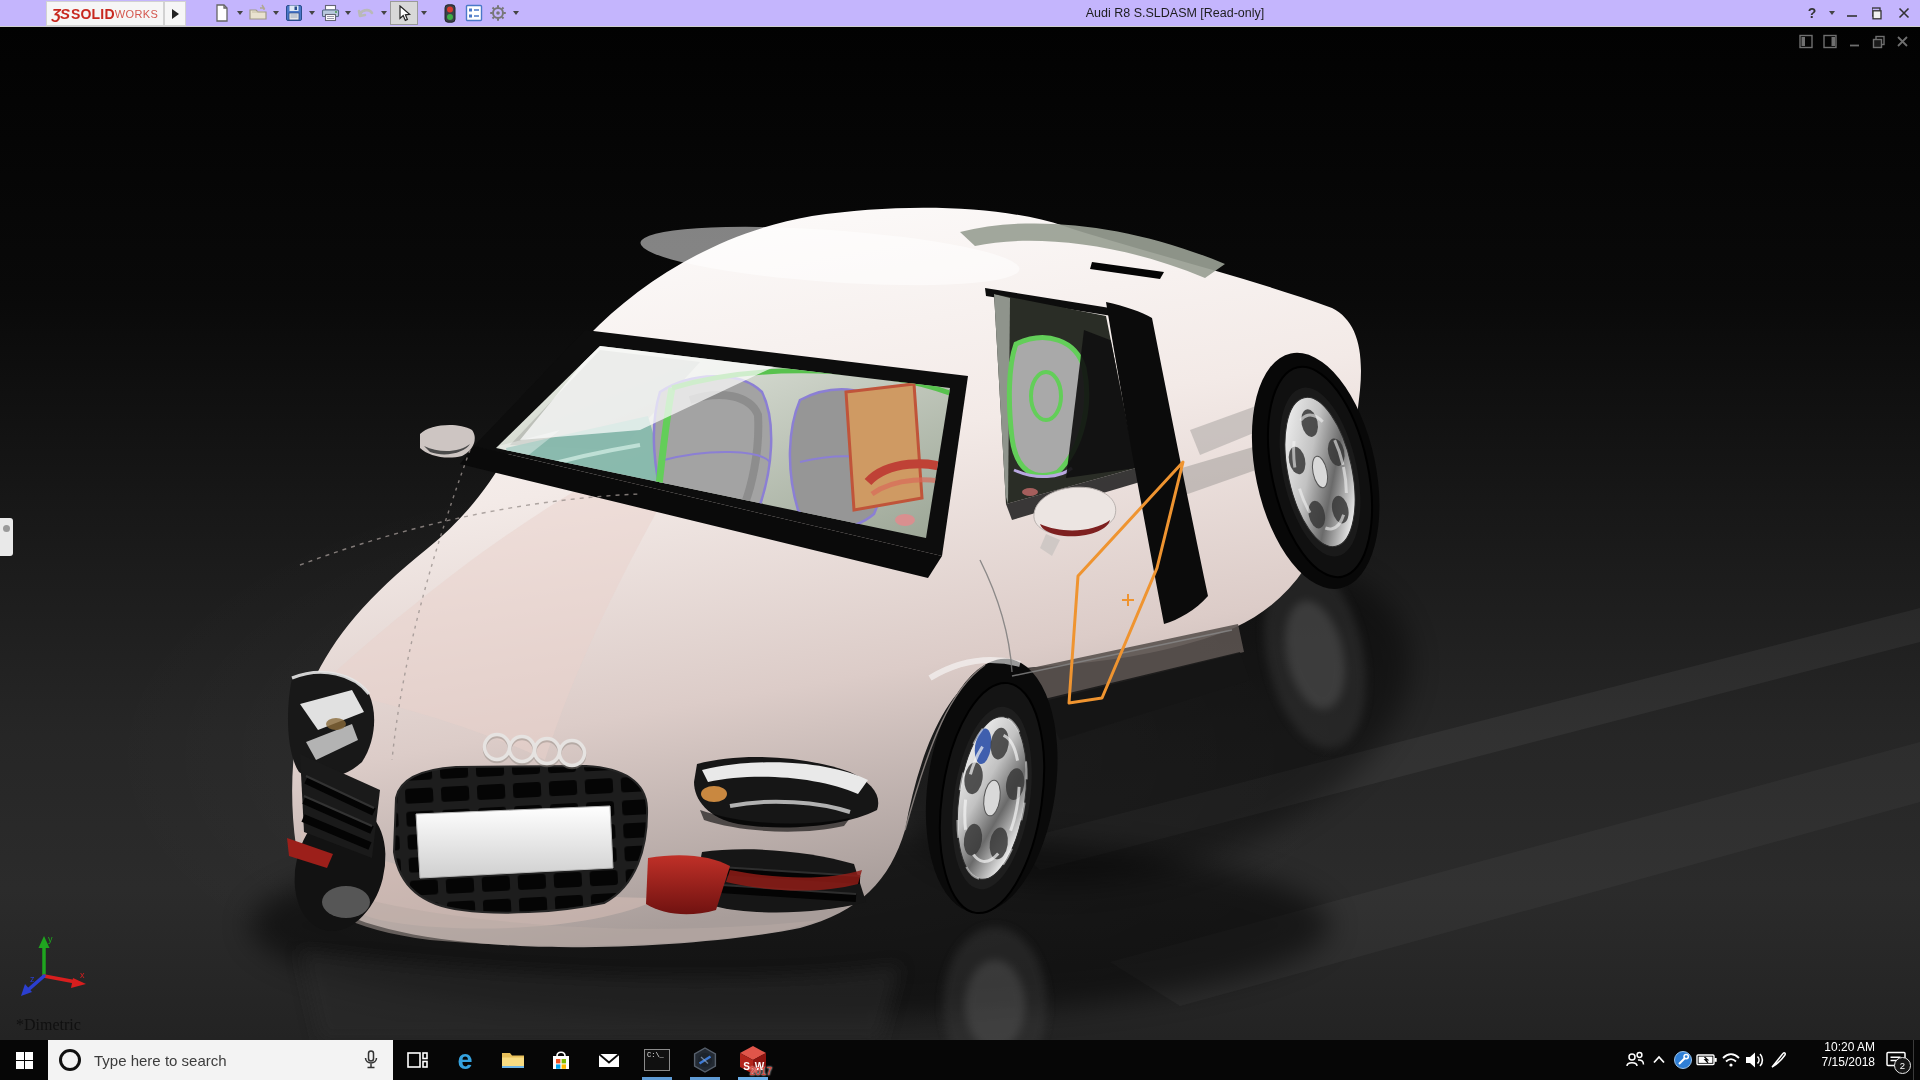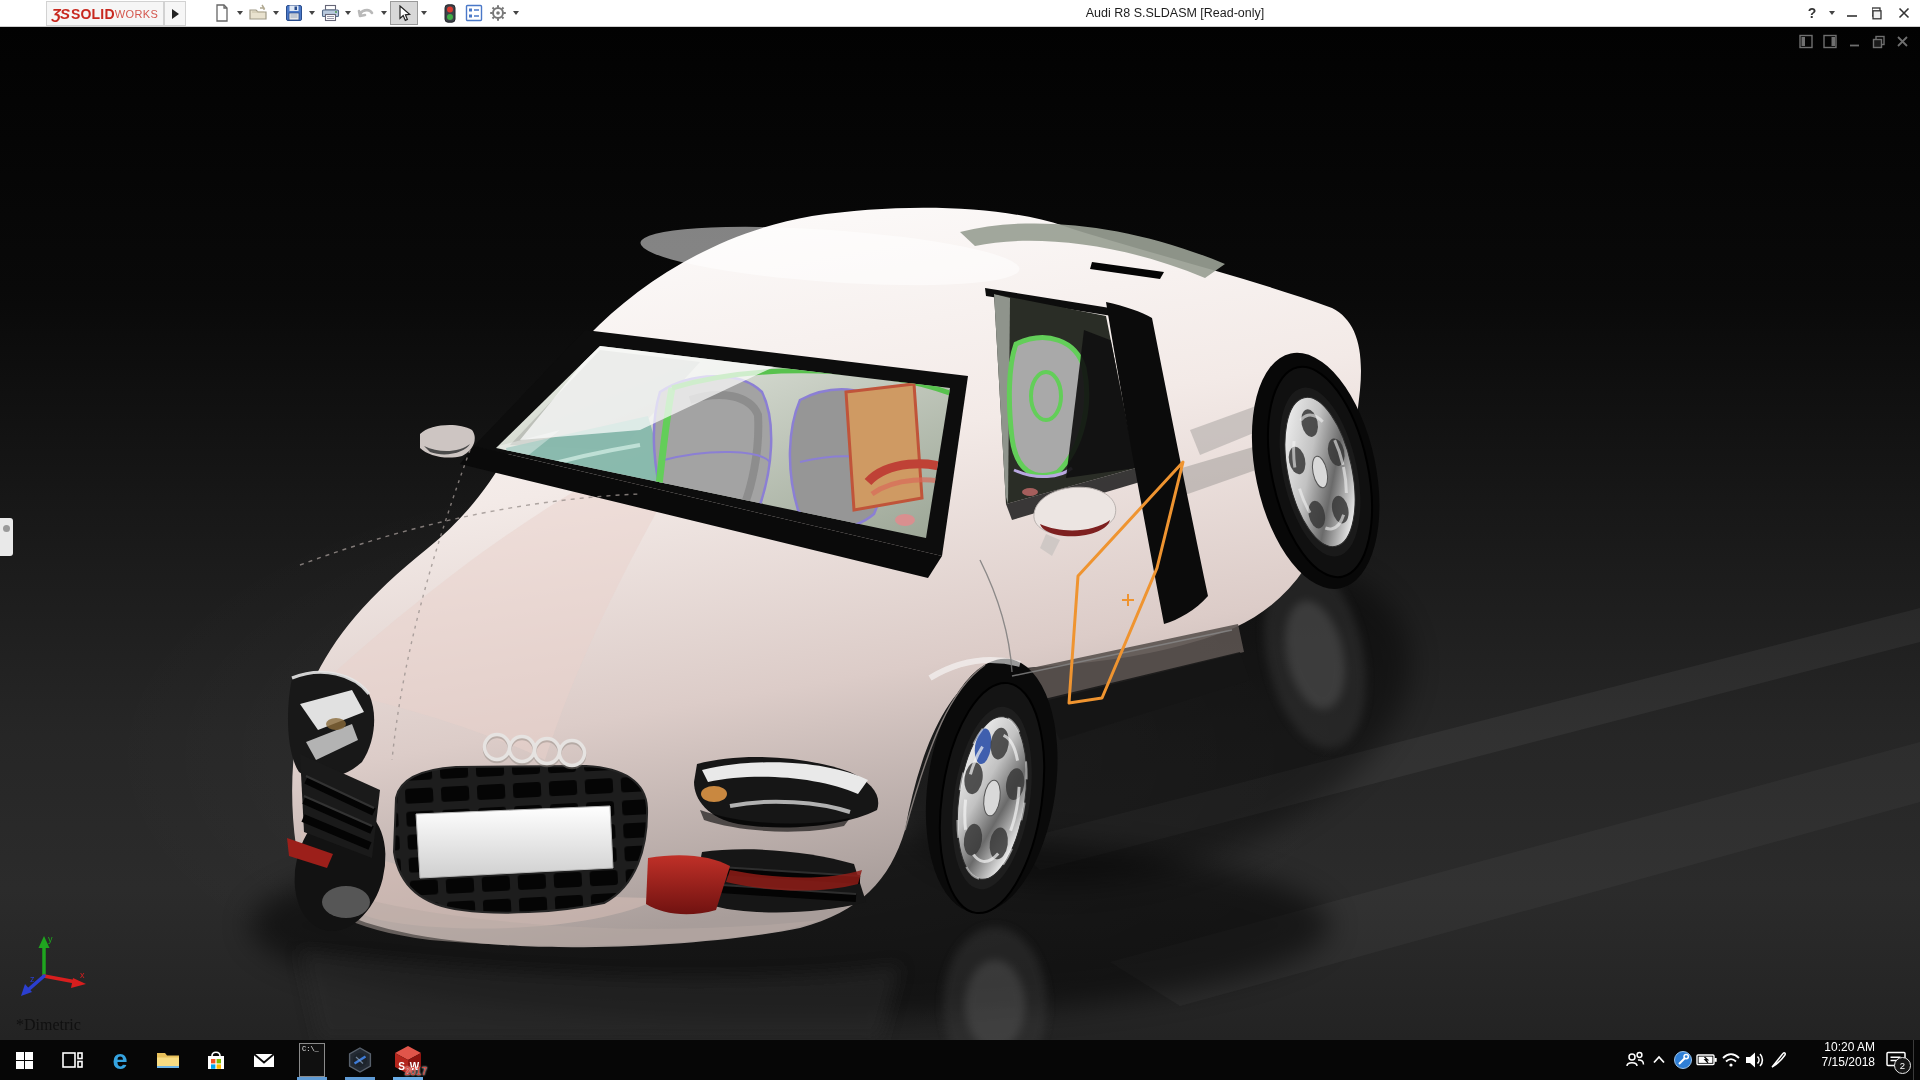--- a/index.html
+++ b/index.html
@@ -1,19 +1,19 @@
 <!DOCTYPE html>
 <html><head>
 <meta charset="utf-8">
 <style>
   html,body{margin:0;padding:0;background:#000;}
   .screen{position:relative;width:1920px;height:1080px;overflow:hidden;font-family:"Liberation Sans",sans-serif;}
 
   
-  .titlebar{position:absolute;top:0;left:0;width:1920px;height:26px;background:#ffffff;border-bottom:1px solid #cfcfcf;z-index:30;}
+  .titlebar{position:absolute;top:0;left:0;width:1920px;height:26px;background:#c4b5fd;border-bottom:1px solid #cfcfcf;z-index:30;}
   .logo-box{position:absolute;left:46px;top:1px;height:23px;width:116px;display:flex;align-items:center;justify-content:center;border:1px solid #d2d2d2;background:#f6f6f6;cursor:default;}
   .logo-mark{font-style:italic;font-weight:bold;font-size:15px;color:#c8281f;letter-spacing:-1px;margin-right:2px;}
   .logo-bold{font-weight:bold;font-size:14px;color:#c8281f;letter-spacing:.2px;}
   .logo-light{font-weight:normal;font-size:11px;color:#d4564d;letter-spacing:.4px;}
   .flyout-box{position:absolute;left:164px;top:1px;width:20px;height:23px;border:1px solid #d2d2d2;background:#f6f6f6;display:flex;align-items:center;justify-content:center;}
   .flyout-tri{width:0;height:0;border-left:7px solid #222;border-top:5px solid transparent;border-bottom:5px solid transparent;}
   .qat{position:absolute;left:210px;top:0;height:26px;display:flex;align-items:center;}
   .tb-btn{width:24px;height:22px;display:flex;align-items:center;justify-content:center;}
   .tb-btn.pressed{background:#d8d8d8;border:1px solid #9a9a9a;width:26px;}
   .tb-caret{width:12px;height:22px;display:flex;align-items:center;justify-content:center;}
@@ -42,21 +42,21 @@
   .start-btn{width:48px;height:40px;display:flex;align-items:center;justify-content:center;}
   .search-box{position:relative;width:345px;height:40px;background:#f3f3f3;display:flex;align-items:center;}
   .search-ring{margin-left:11px;width:22px;height:22px;border:3px solid #101010;border-radius:50%;box-sizing:border-box;flex:none;}
   .search-input{flex:1;margin-left:11px;border:none;background:transparent;font-size:15px;color:#3c3c3c;outline:none;font-family:"Liberation Sans",sans-serif;}
   .search-input::placeholder{color:#3c3c3c;opacity:1;}
   .mic{margin-right:10px;flex:none;}
   .apps{display:flex;height:40px;}
   .app-btn{position:relative;width:48px;height:40px;display:flex;align-items:center;justify-content:center;}
   .app-btn .underline{position:absolute;bottom:0;left:9px;width:30px;height:3px;background:#5f9bd5;}
   .edge-glyph{font-size:27px;font-weight:bold;color:#35a3e0;line-height:26px;}
-  .cmd-icon{position:relative;width:26px;height:34px;background:#101010;border:1px solid #8a8a8a;box-sizing:border-box;}
+  .cmd-icon{position:relative;width:26px;height:22px;background:#101010;border:1px solid #8a8a8a;box-sizing:border-box;}
   .cmd-icon .cmd-label{position:absolute;left:2px;top:1px;font-size:7px;color:#e8e8e8;font-family:"Liberation Mono",monospace;letter-spacing:0;}
   .sw-icon{position:relative;width:30px;height:30px;}
   .sw-year{position:absolute;right:-4px;bottom:-2px;font-size:10px;font-weight:normal;color:#e03227;text-shadow:0 0 2px #fff,0 0 2px #fff;}
   .tray{margin-left:auto;display:flex;align-items:flex-start;height:40px;}
   .tray-ic{width:24px;height:40px;display:flex;align-items:center;justify-content:center;}
   .clock{width:78px;text-align:right;color:#fff;font-size:12px;line-height:15px;margin:0 4px 0 8px;}
   .action-ic{position:relative;width:34px;height:40px;display:flex;align-items:center;justify-content:center;}
   .badge{position:absolute;right:2px;bottom:6px;width:15px;height:15px;border-radius:50%;background:#161616;border:1px solid #e8e8e8;color:#fff;font-size:9.5px;display:flex;align-items:center;justify-content:center;}
   .desk-sliver{width:6px;height:40px;border-left:1px solid #3a3a3a;}
 </style>
@@ -522,20 +522,30 @@
   <div class="taskbar">
     <div class="start-btn">
       <svg width="17" height="17" viewBox="0 0 17 17">
           <rect x="0" y="0" width="8" height="8" fill="#fff"></rect>
           <rect x="9" y="0" width="8" height="8" fill="#fff"></rect>
           <rect x="0" y="9" width="8" height="8" fill="#fff"></rect>
           <rect x="9" y="9" width="8" height="8" fill="#fff"></rect>
         </svg>
     </div>
 
+    <div class="search-box">
+      <span class="search-ring"></span>
+      <input class="search-input" type="text" placeholder="Type here to search" style="">
+      <svg class="mic" width="24" height="24" viewBox="0 0 24 24">
+          <rect x="9.5" y="3" width="5" height="10" rx="2.5" fill="none" stroke="#333" stroke-width="1.5"></rect>
+          <path d="M6.5,10 C6.5,16.5 17.5,16.5 17.5,10" fill="none" stroke="#333" stroke-width="1.5"></path>
+          <line x1="12" y1="15.5" x2="12" y2="19" stroke="#333" stroke-width="1.5"></line>
+          <line x1="8.5" y1="19.5" x2="15.5" y2="19.5" stroke="#333" stroke-width="1.5"></line>
+        </svg>
+    </div>
 
     <div class="apps">
       <div class="app-btn">
         <svg width="24" height="24" viewBox="0 0 24 24" fill="none" stroke="#fff" stroke-width="1.6">
             <rect x="3" y="5" width="12" height="14"></rect>
             <rect x="18" y="5" width="4" height="5.5"></rect>
             <rect x="18" y="13.5" width="4" height="5.5"></rect>
           </svg>
       </div>
       <div class="app-btn">

